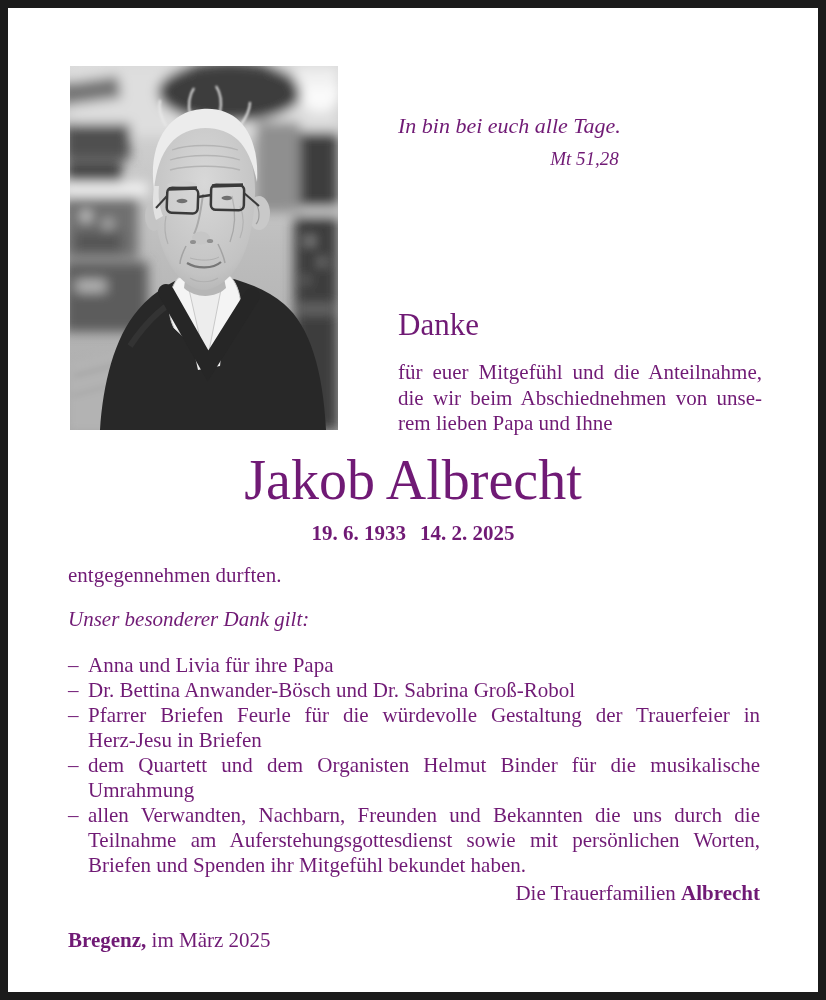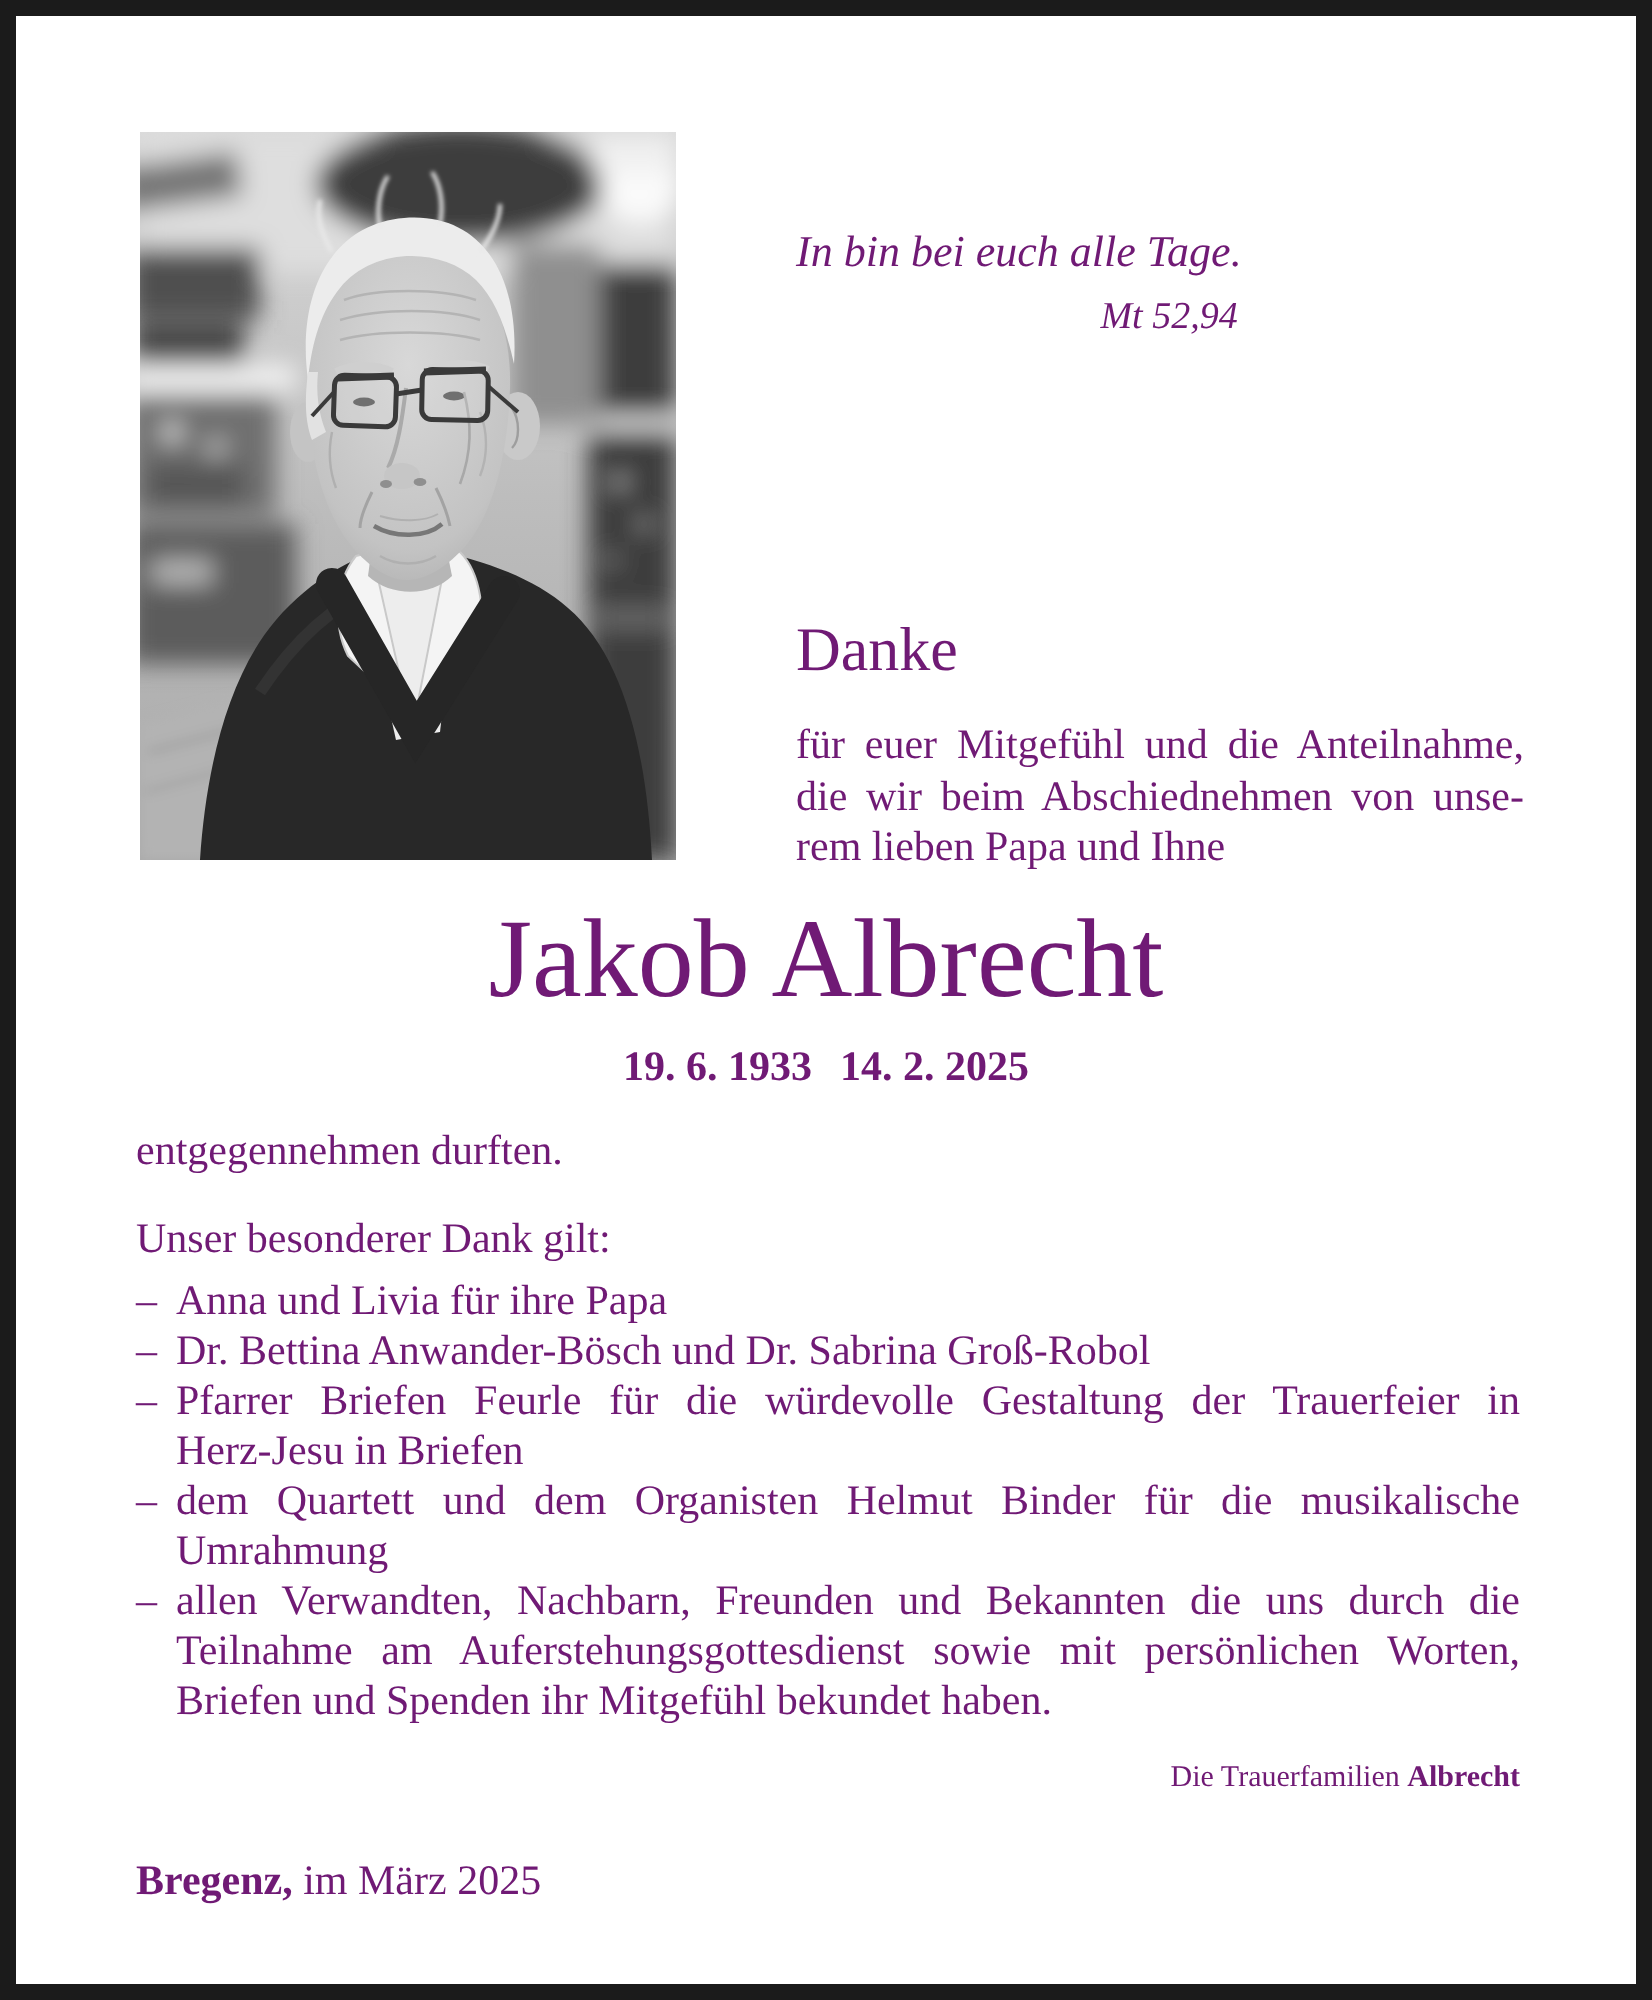--- a/index.html
+++ b/index.html
@@ -13,26 +13,26 @@
   .photo svg{display:block;width:100%;height:100%;}
   .quote{position:absolute;left:398px;top:112px;font-style:italic;font-size:22px;line-height:27px;}
   .quote-source{margin-top:6px;text-align:right;font-size:19px;padding-right:2px;}
   .danke{position:absolute;left:398px;top:308px;font-size:31px;line-height:34px;}
   .intro{position:absolute;left:398px;top:360px;width:364px;font-size:21px;line-height:25.5px;}
   .name{position:absolute;left:0;top:450px;width:826px;text-align:center;font-size:56px;line-height:60px;}
   .dates{position:absolute;left:0;top:521px;width:826px;display:flex;justify-content:center;gap:14px;
          font-weight:bold;font-size:21px;}
   .body-block{position:absolute;left:68px;top:563px;width:692px;font-size:21px;line-height:25px;}
   .continuation{margin:0 0 19px 0;}
-  .list-intro{margin:0 0 6px 0;}
+  .list-intro{margin:0 0 21px 0;font-style:italic;}
   .dank-row{display:grid;grid-template-columns:20px 1fr;}
   .dash{display:block;}
   .line{white-space:pre;}
   .jl{text-align:justify;text-align-last:justify;white-space:normal;}
-  .closing{position:absolute;left:68px;top:881px;width:692px;text-align:right;font-size:15px;}
+  .closing{position:absolute;left:68px;top:881px;width:692px;text-align:right;font-size:21px;}
   .closing b{font-weight:bold;}
   .dateline{position:absolute;left:68px;top:928px;font-size:21px;}
   .dateline b{font-weight:bold;}
 </style>
 </head>
 <body>
 
 <div class="page">
   <div class="frame"></div>
 
@@ -137,21 +137,21 @@
         <path d="M97,130 L86,142" stroke-width="2" fill="none"></path>
         <path d="M174,127 L189,140" stroke-width="2" fill="none"></path>
         <path d="M99,123 L127,122" stroke-width="3.5" fill="none"></path>
         <path d="M142,120 L173,119" stroke-width="3.5" fill="none"></path>
       </g>
     </svg>
   </div>
 
   <div class="quote">
     <div>In bin bei euch alle Tage.</div>
-    <div class="quote-source">Mt 52,94</div>
+    <div class="quote-source">Mt 51,28</div>
   </div>
 
   <div class="danke">Danke</div>
   <div class="intro">
       <div class="line jl">für euer Mitgefühl und die Anteilnahme,</div>
       <div class="line jl">die wir beim Abschiednehmen von unse-</div>
       <div class="line">rem lieben Papa und Ihne</div>
     </div>
 
   <div class="name">Jakob Albrecht</div>

